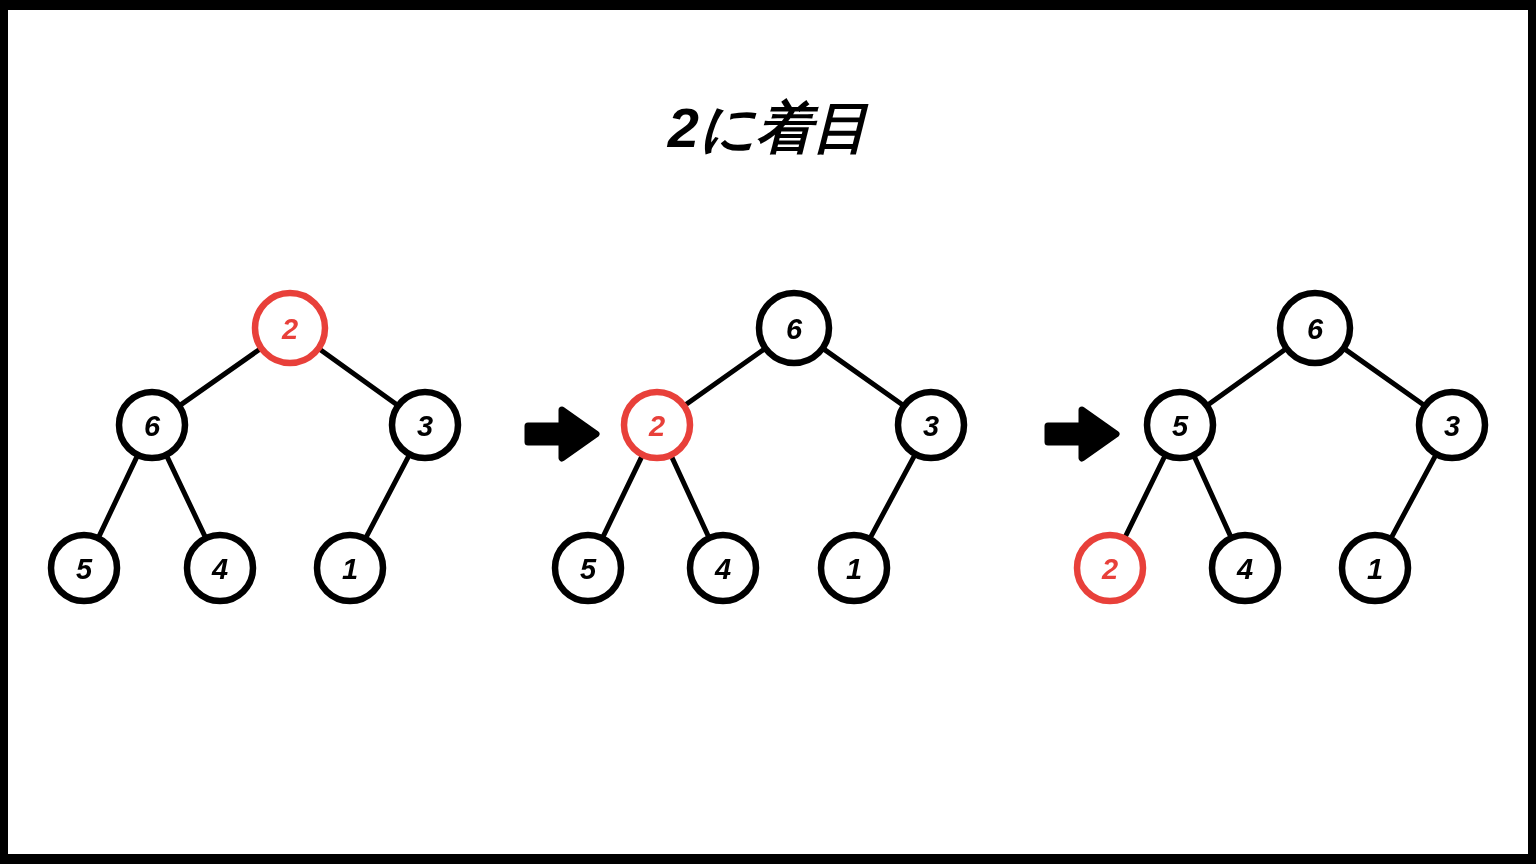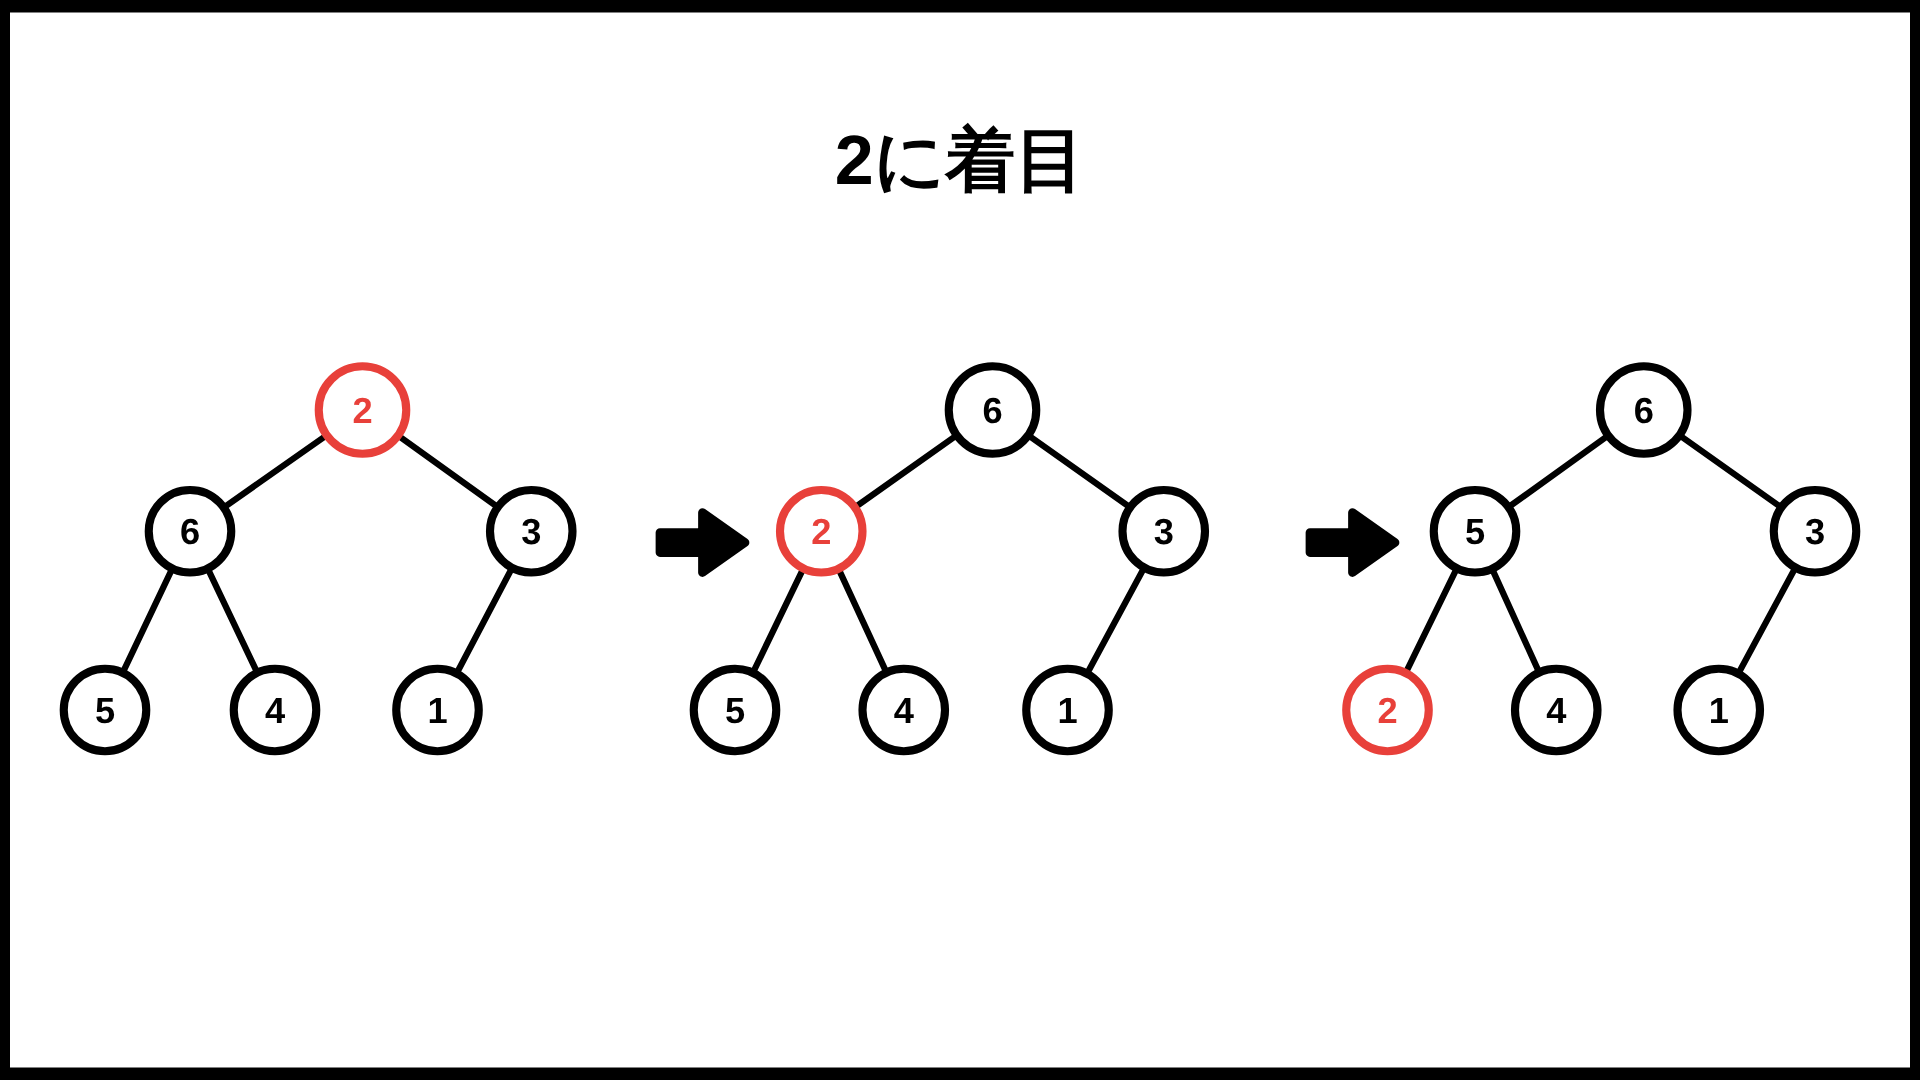--- a/index.html
+++ b/index.html
@@ -14,20 +14,21 @@
     font-family: "Liberation Sans", "DejaVu Sans", sans-serif;
   }
   #slide {
     position: absolute;
     left: 8px;
     top: 10px;
     width: 1520px;
     height: 844px;
     background: #ffffff;
     overflow: hidden;
+    font-style: italic;
   }
   #title {
     position: absolute;
     left: 0;
     top: 88px;
     width: 1520px;
     text-align: center;
     font-size: 56px;
     font-weight: bold;
     color: #000000;

